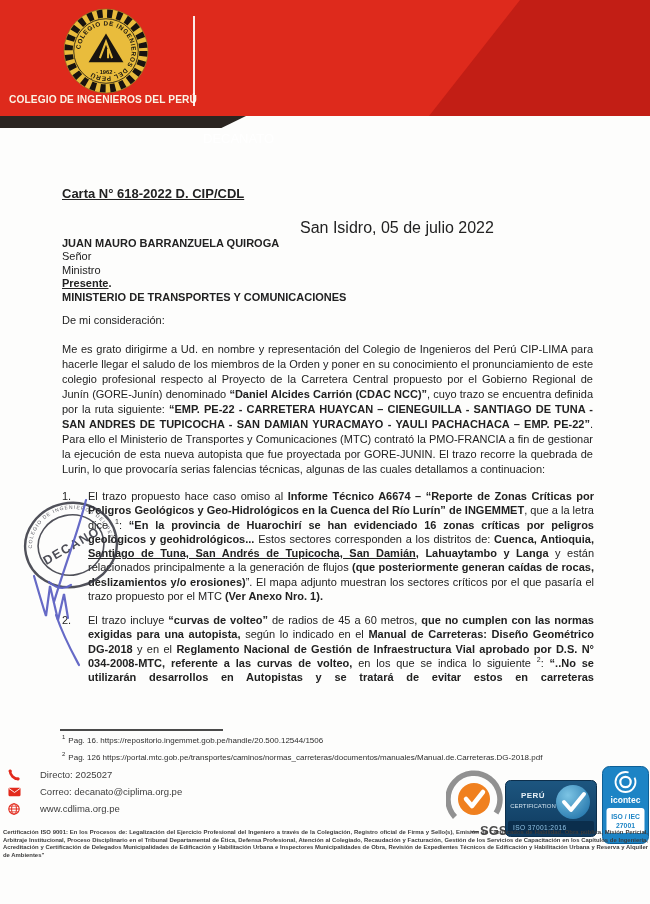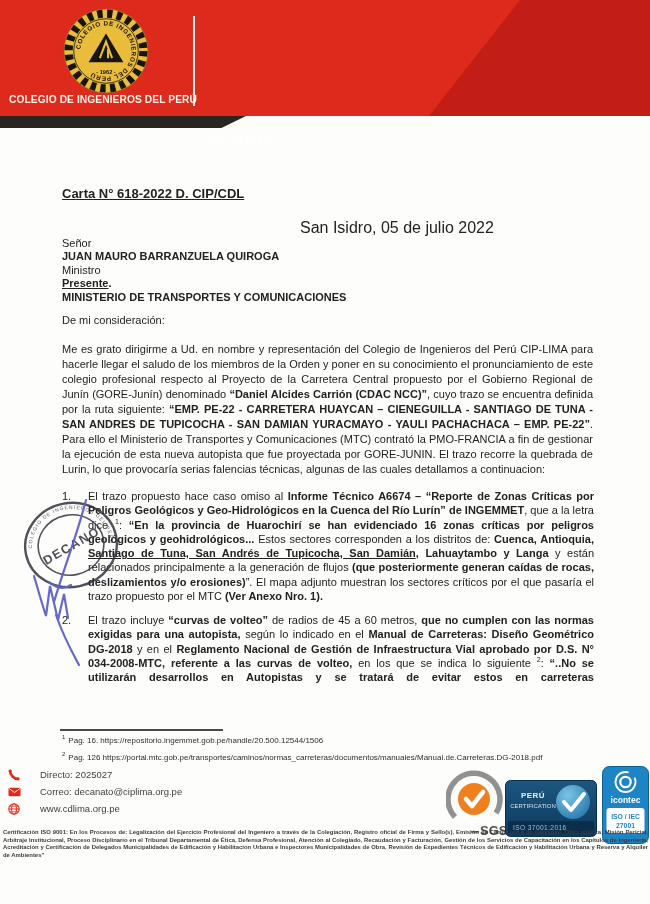--- a/index.html
+++ b/index.html
@@ -78,22 +78,22 @@
     <div class="org-name">COLEGIO DE INGENIEROS DEL PERÚ</div>
     <div class="hdr-sep"></div>
     <div class="hdr-sub">DECANATO</div>
   </div>
   <div class="blackbar"></div>
 
   <div class="abs ref">Carta N° 618-2022 D. CIP/CDL</div>
   <div class="abs date">San Isidro, 05 de julio 2022</div>
 
   <div class="abs addr">
+    <div><span class="b">JUAN MAURO BARRANZUELA QUIROGA</span></div>
     <div><span>Señor</span></div>
-    <div><span class="b">JUAN MAURO BARRANZUELA QUIROGA</span></div>
     <div><span>Ministro</span></div>
     <div><span class="b u">Presente</span><span class="b">.</span></div>
     <div><span class="b">MINISTERIO DE TRANSPORTES Y COMUNICACIONES</span></div>
   </div>
 
   <div class="abs salut">De mi consideración:</div>
 
   <div class="abs p1"><span>Me es grato dirigirme a Ud. en nombre y representación del Colegio de Ingenieros del Perú CIP-LIMA para hacerle llegar el saludo de los miembros de la Orden y poner en su conocimiento el pronunciamiento de este colegio profesional respecto al Proyecto de la Carretera Central propuesto por el Gobierno Regional de Junín (GORE-Junín) denominado </span><span class="b">“Daniel Alcides Carrión (CDAC NCC)”</span><span>, cuyo trazo se encuentra definida por la ruta siguiente: </span><span class="b">“EMP. PE-22 - CARRETERA HUAYCAN – CIENEGUILLA - SANTIAGO DE TUNA - SAN ANDRES DE TUPICOCHA - SAN DAMIAN YURACMAYO - YAULI PACHACHACA – EMP. PE-22”</span><span>. Para ello el Ministerio de Transportes y Comunicaciones (MTC) contrató la PMO-FRANCIA a fin de gestionar la ejecución de esta nueva autopista que fue proyectada por GORE-JUNIN. El trazo recorre la quebrada de Lurin, lo que provocaría serias falencias técnicas, algunas de las cuales detallamos a continuacion:</span></div>
 
   <div class="abs item item1">

